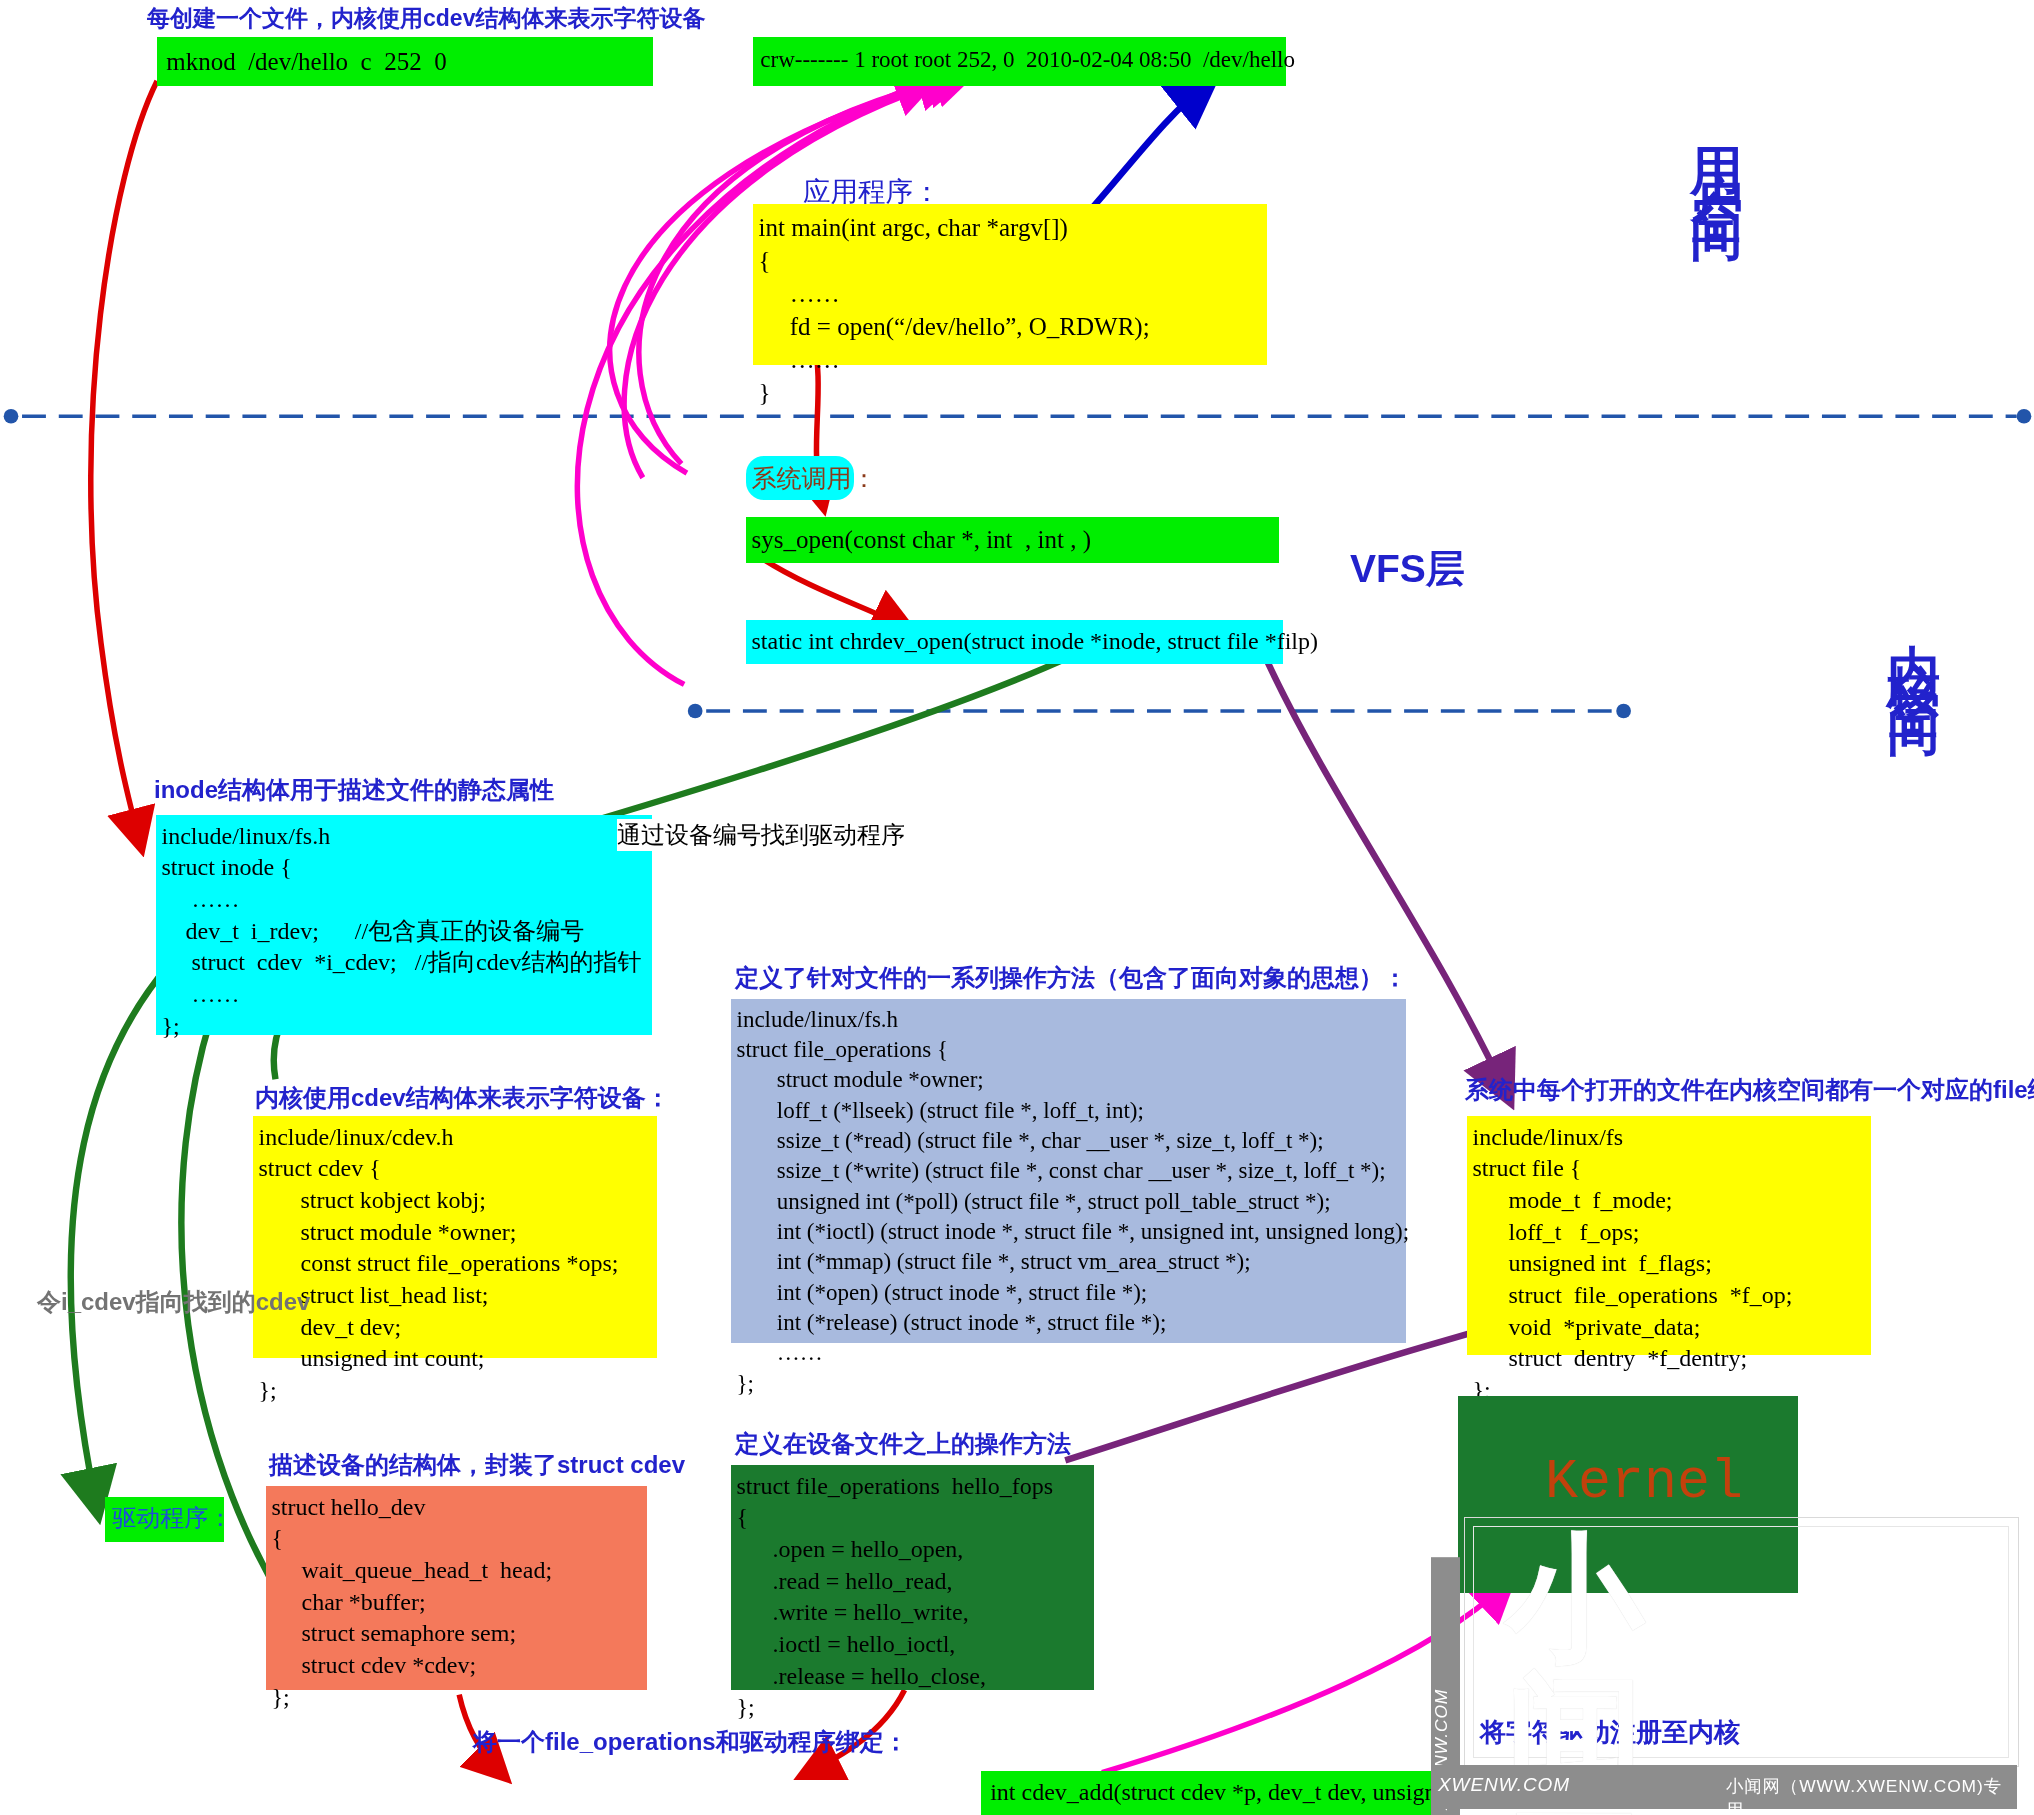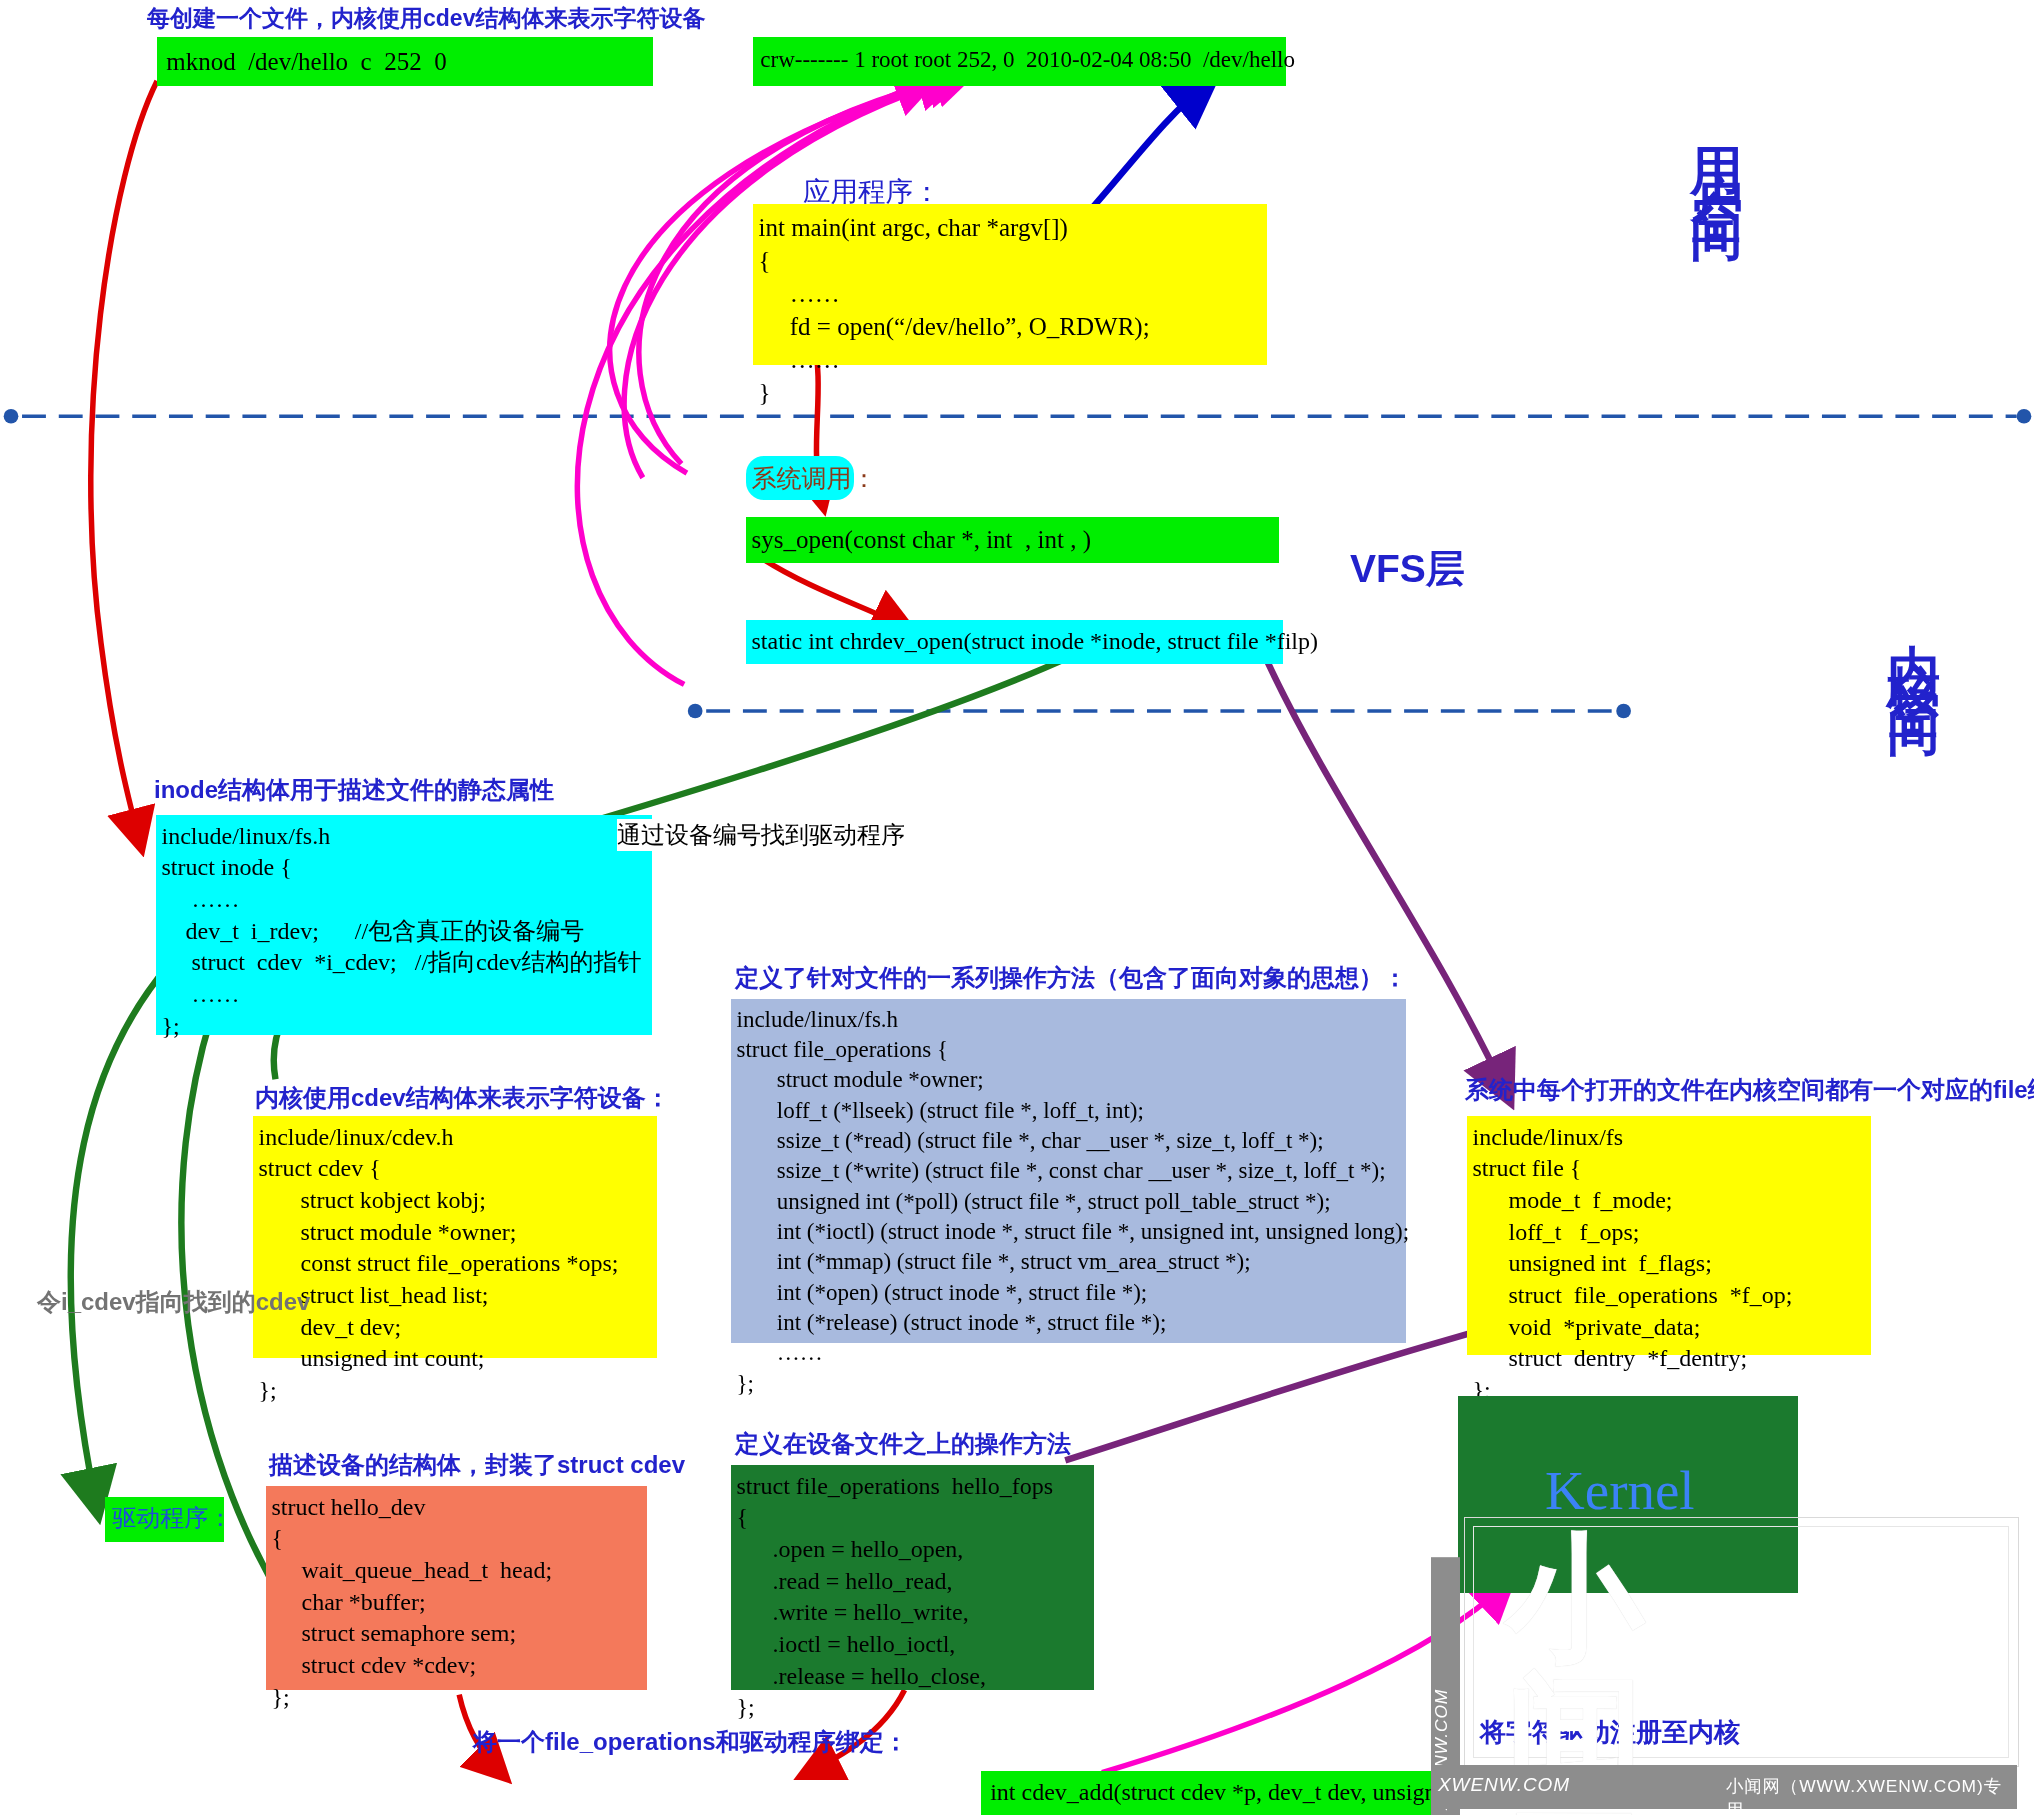--- a/index.html
+++ b/index.html
@@ -192,22 +192,22 @@
   <div class="box code dkgreen" style="left:731px;top:1465px;width:363px;height:225px;padding:5.5px 0 0 5.5px;font-size:24px;color:#000;">struct file_operations  hello_fops
 {
       .open = hello_open,
       .read = hello_read,
       .write = hello_write,
       .ioctl = hello_ioctl,
       .release = hello_close,
 };</div>
 
   <div class="box dkgreen" style="left:1458px;top:1396px;width:340px;height:197px;"></div>
-  <div class="plain" style="left:1545px;top:1451px;font-size:55px;color:#3b82f6;
-       font-family:Liberation Serif, serif;margin-top:8px;">Kernel</div>
+  <div class="plain" style="left:1545px;top:1451px;font-size:55px;color:#c2410c;
+       font-family:Liberation Mono, monospace;">Kernel</div>
 
   <div class="cap" style="left:473px;top:1726px;font-size:24px;">将一个file_operations和驱动程序绑定：</div>
 
   <div class="box code green" style="left:981px;top:1771px;width:468px;height:45px;padding:5.5px 0 0 9.2px;font-size:24px;">int cdev_add(struct cdev *p, dev_t dev, unsigned c</div>
 
   <div class="cap" style="left:1480px;top:1715px;font-size:26px;">将字符驱动注册至内核</div>
 
   <div class="wm">
     <div class="wmbar" style="left:1431px;top:1557px;width:29px;height:253px;
          writing-mode:vertical-rl;transform:rotate(180deg);font-size:17.4px;padding-top:9.2px;">XWENW.COM</div>

